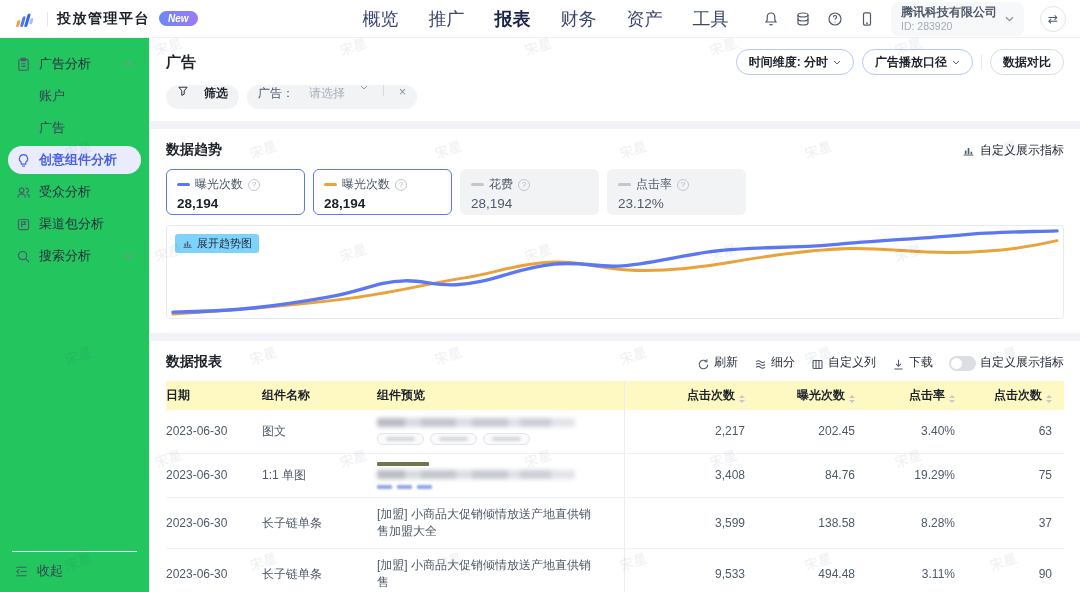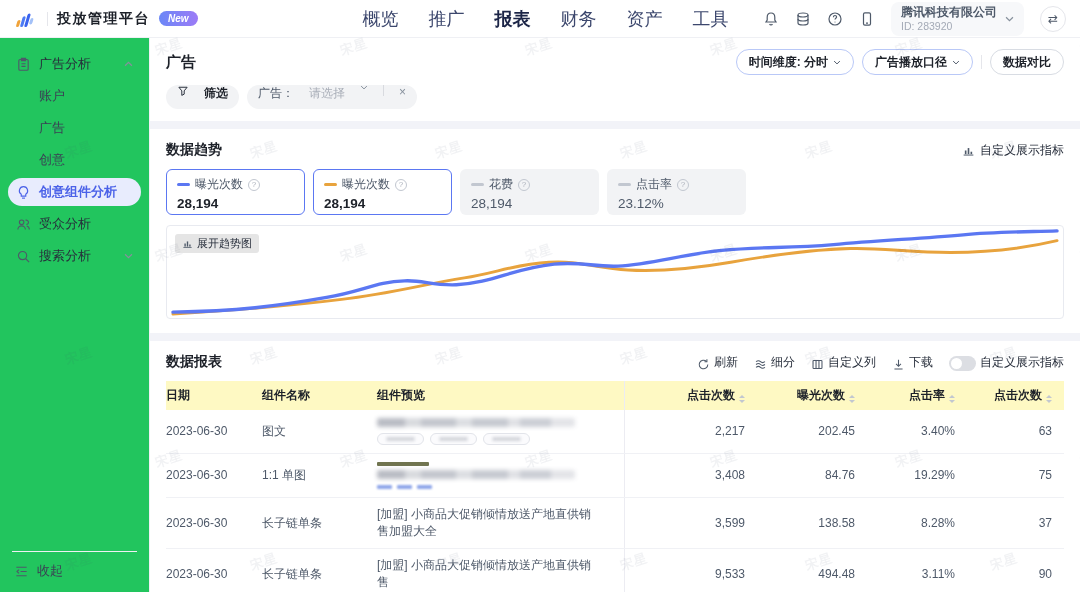--- a/index.html
+++ b/index.html
@@ -80,21 +80,21 @@
     border:1px solid transparent; cursor:pointer; }
   .mcard.sel { background:#fff; border-color:#5b77f2; }
   .mcard-top { display:flex; align-items:center; gap:5px; font-size:12px; color:#4e5969; }
   .dash { width:13px; height:3px; border-radius:2px; background:#c2c7d0; }
   .qmark { width:12px; height:12px; border:1px solid #c2c7d0; border-radius:50%; color:#adb2bc;
     font-size:8px; display:inline-flex; align-items:center; justify-content:center; }
   .mcard-val { margin-top:3px; font-size:13.5px; color:#4e5969; }
   .mcard.sel .mcard-val { font-weight:700; color:#1d2129; }
   .chart-box { margin-top:10px; height:94px; border:1px solid #e8eaf0; border-radius:4px; position:relative; }
   .expand-pill { position:absolute; left:8px; top:8px; z-index:2; display:flex; align-items:center; gap:4px;
-    background:#e5e5e5; border-radius:3px; padding:2px 7px; font-size:11px; color:#272e3b; cursor:pointer; }
+    background:#7dd3fc; border-radius:3px; padding:2px 7px; font-size:11px; color:#272e3b; cursor:pointer; }
   .chart-box svg.lines { position:absolute; inset:0; width:100%; height:100%; }
 
   
   .report { flex:1; padding:12px 16px 0; min-height:0; overflow:hidden; }
   .toolbar { margin-left:auto; display:flex; align-items:center; gap:16px; font-size:12px; color:#272e3b; }
   .tool { display:flex; align-items:flex-end; gap:4px; cursor:pointer; }
   .tool .tico { width:13px; height:13px; display:inline-flex; color:#4e5969; }
   .toggle { width:27px; height:15px; border-radius:8px; background:#dcdee3; position:relative; cursor:pointer; }
   .toggle::after { content:""; position:absolute; left:2px; top:2px; width:11px; height:11px;
     border-radius:50%; background:#fff; }
@@ -260,41 +260,47 @@
             <polyline points="1,5.5 5,1.5 9,5.5"></polyline>
           </svg>
         </span>
       </div>
       <div class="side-item child">
         <span>账户</span>
       </div>
       <div class="side-item child">
         <span>广告</span>
       </div>
-      <div class="side-item child">
-        <span>创意</span>
-      </div>
       <div class="side-item active">
         <span class="sico">
           <svg viewBox="0 0 16 16" fill="none" stroke="currentColor" stroke-width="1.2">
             <path d="M8 1.8a4.4 4.4 0 0 1 2.4 8.1v2H5.6v-2A4.4 4.4 0 0 1 8 1.8Z"></path>
             <path d="M6.4 14h3.2"></path>
           </svg>
         </span>
         <span>创意组件分析</span>
       </div>
       <div class="side-item">
         <span class="sico">
           <svg viewBox="0 0 16 16" fill="none" stroke="currentColor" stroke-width="1.2">
             <circle cx="6" cy="5.6" r="2.4"></circle>
             <path d="M2 13.4c0-2.2 1.8-4 4-4s4 1.8 4 4"></path>
             <path d="M10.2 3.6a2.2 2.2 0 1 1 .9 4.2M11.4 9.6c1.7.4 2.8 1.9 2.8 3.8"></path>
           </svg>
         </span>
         <span>受众分析</span>
+      </div>
+      <div class="side-item">
+        <span class="sico">
+          <svg viewBox="0 0 16 16" fill="none" stroke="currentColor" stroke-width="1.2">
+            <rect x="2.6" y="2.6" width="10.8" height="10.8" rx="1.6"></rect>
+            <path d="M6 11V5h4L8.9 6.5 10 8H6"></path>
+          </svg>
+        </span>
+        <span>渠道包分析</span>
       </div>
       <div class="side-item">
         <span class="sico">
           <svg viewBox="0 0 16 16" fill="none" stroke="currentColor" stroke-width="1.2">
             <circle cx="7" cy="7" r="4.4"></circle>
               <path d="M10.4 10.4 14 14"></path>
           </svg>
         </span>
         <span>搜索分析</span>
         <span class="chev">

